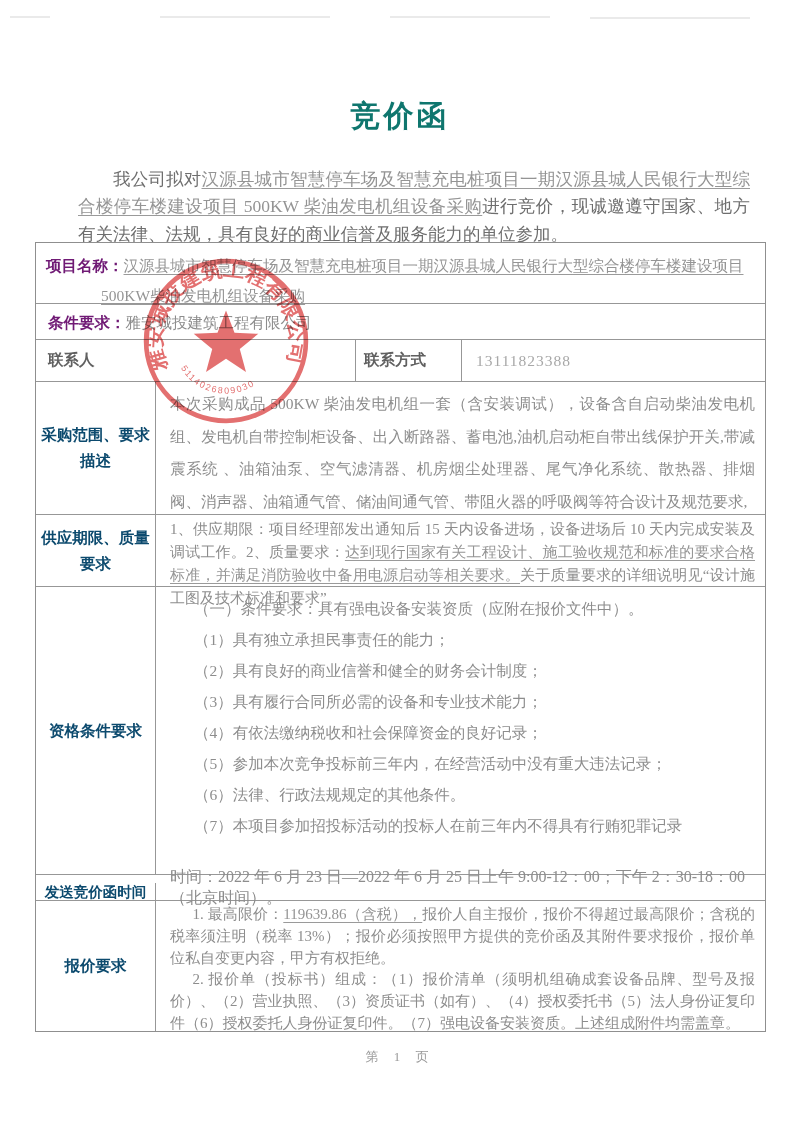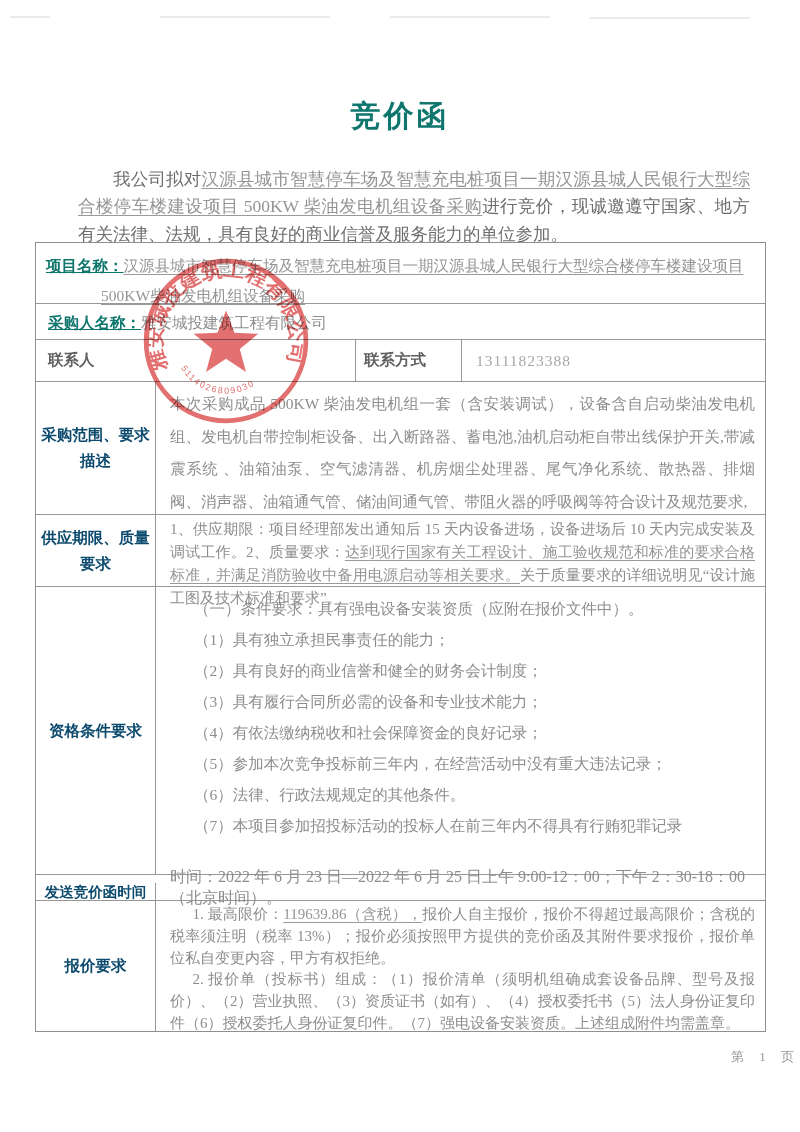--- a/index.html
+++ b/index.html
@@ -25,21 +25,21 @@
   .row{display:flex;border-top:1.4px solid #979797;box-sizing:border-box;}
   .row:first-child{border-top:none;}
   .cell{box-sizing:border-box;}
   .label-col{
     width:120px;flex:0 0 120px;border-right:1.4px solid #979797;
     display:flex;align-items:center;justify-content:center;text-align:center;
     font-weight:bold;color:#0c4a6e;font-size:15.5px;line-height:26px;padding:2px 4px;
   }
   .content-col{flex:1;padding:4px 10px 4px 14px;font-size:15.5px;color:#8d8d8d;}
   .full-cell{flex:1;padding:6px 12px;font-size:15.5px;color:#8d8d8d;}
-  .lbl{font-weight:bold;color:#0f766e;text-decoration:underline;}
+  .lbl{font-weight:bold;color:#701a75;}
   .r-project{height:60px;}
   .r-project .full-cell{padding-left:65px;text-indent:-55px;line-height:30px;padding-top:8px;}
   .r-purchaser{height:36px;}
   .r-purchaser .full-cell{line-height:26px;}
   .r-contact{height:42px;}
   .r-contact .c1{flex:0 0 320px;border-right:1.4px solid #979797;display:flex;align-items:center;
      padding:2px 12px;font-weight:bold;color:#606060;font-size:15.5px;}
   .r-contact .c2{flex:0 0 106px;border-right:1.4px solid #979797;display:flex;align-items:center;
      padding:2px 8px;font-weight:bold;color:#606060;font-size:15.5px;}
   .r-contact .c3{flex:1;display:flex;align-items:center;padding:2px 14px;color:#a8a8a8;
@@ -51,21 +51,21 @@
   .r-qual{height:288px;}
   .r-qual .content-col{padding-left:38px;padding-top:6px;}
   .r-qual .q-item{line-height:31px;font-size:15.5px;color:#8d8d8d;}
   .r-send{height:26px;}
   .r-send .label-col{font-size:14.5px;line-height:18px;margin-top:8px;}
   .r-send .content-col{display:flex;align-items:center;font-size:16px;padding-top:0;padding-bottom:0;}
   .r-quote{height:131px;}
   .r-quote .content-col{line-height:21.8px;font-size:15px;text-align:justify;padding-top:3px;}
   .r-quote p{margin:0;text-indent:1.5em;}
   .footer{
-    position:absolute;top:1048px;left:0;width:100%;text-align:right;
+    position:absolute;top:1048px;left:0;width:100%;text-align:center;
     font-size:13px;color:#9a9a9a;letter-spacing:6px;
   }
   .stamp{
     position:absolute;left:141px;top:256px;width:170px;height:170px;
     opacity:.82;pointer-events:none;mix-blend-mode:multiply;
   }
 </style>
 </head>
 <body>
 
@@ -78,21 +78,21 @@
 
 <p class="intro"><span>我公司拟对</span><span class="u">汉源县城市智慧停车场及智慧充电桩项目一期汉源县城人民银行大型综合楼停车楼建设项目 500KW 柴油发电机组设备采购</span><span>进行竞价，现诚邀遵守国家、地方有关法律、法规，具有良好的商业信誉及服务能力的单位参加。</span></p>
 
 <div class="tbl">
 
   <div class="row r-project">
     <div class="cell full-cell"><span class="lbl">项目名称：</span><span class="u">汉源县城市智慧停车场及智慧充电桩项目一期汉源县城人民银行大型综合楼停车楼建设项目 500KW柴油发电机组设备采购</span></div>
   </div>
 
   <div class="row r-purchaser">
-    <div class="cell full-cell"><span class="lbl">采购人名称：</span><span>雅安城投建筑工程有限公司</span></div>
+    <div class="cell full-cell"><span class="lbl">条件要求：</span><span>雅安城投建筑工程有限公司</span></div>
   </div>
 
   <div class="row r-contact">
     <div class="cell c1">联系人</div>
     <div class="cell c2">联系方式</div>
     <div class="cell c3">13111823388</div>
   </div>
 
   <div class="row r-scope">
     <div class="cell label-col">采购范围、要求描述</div>

